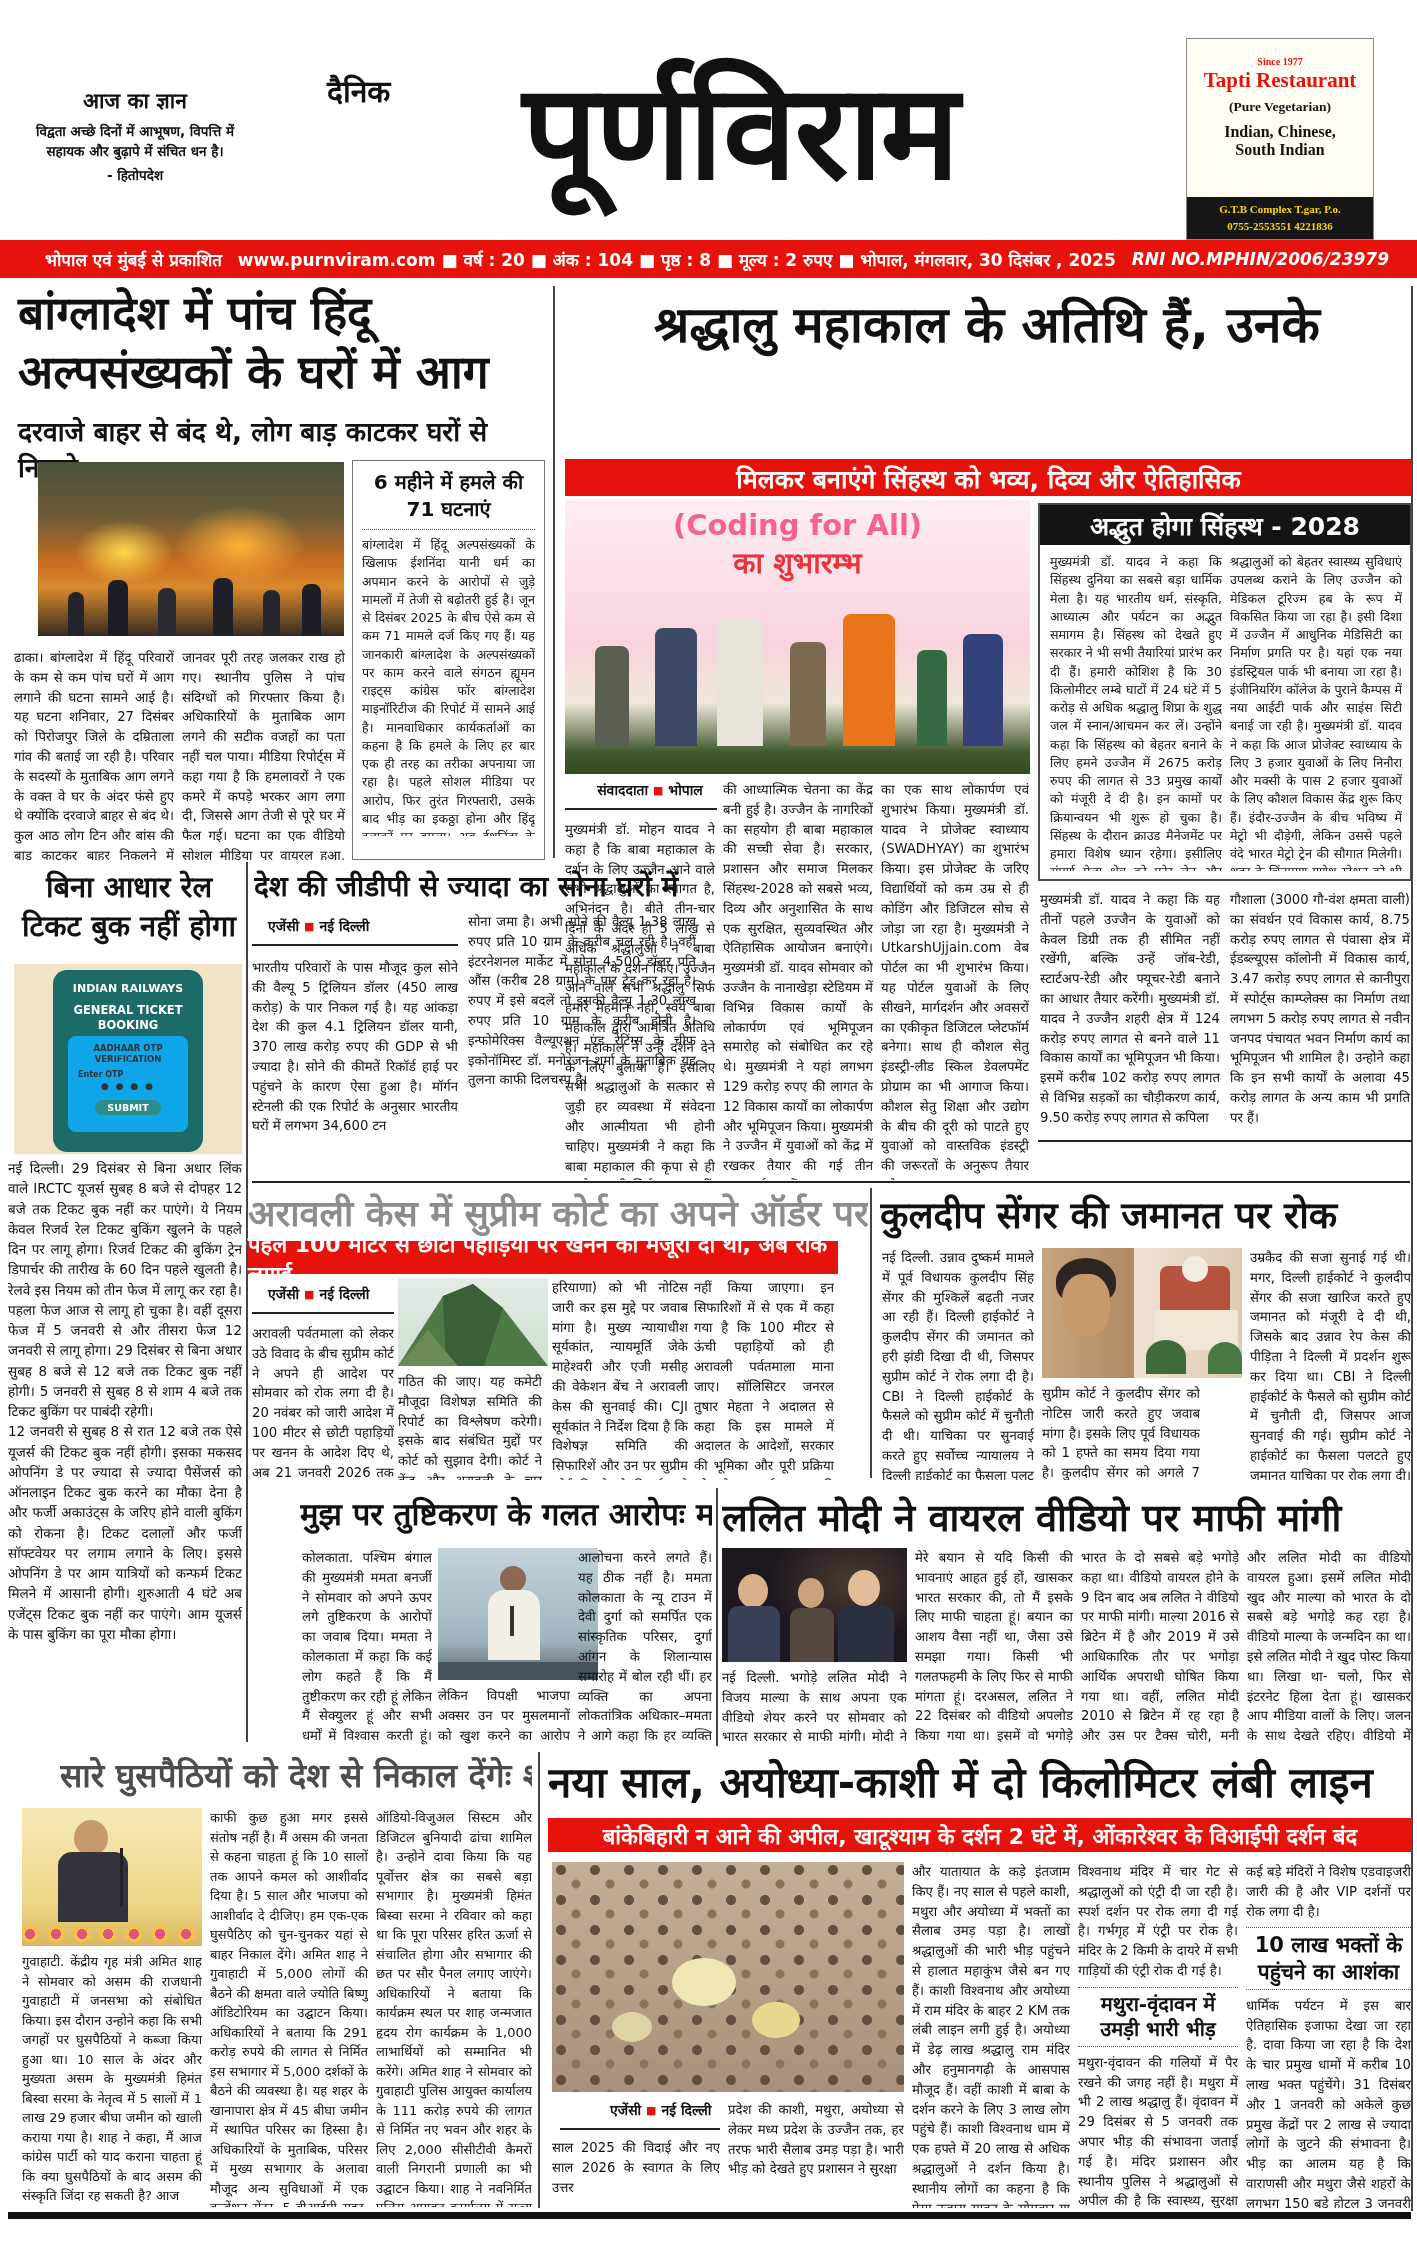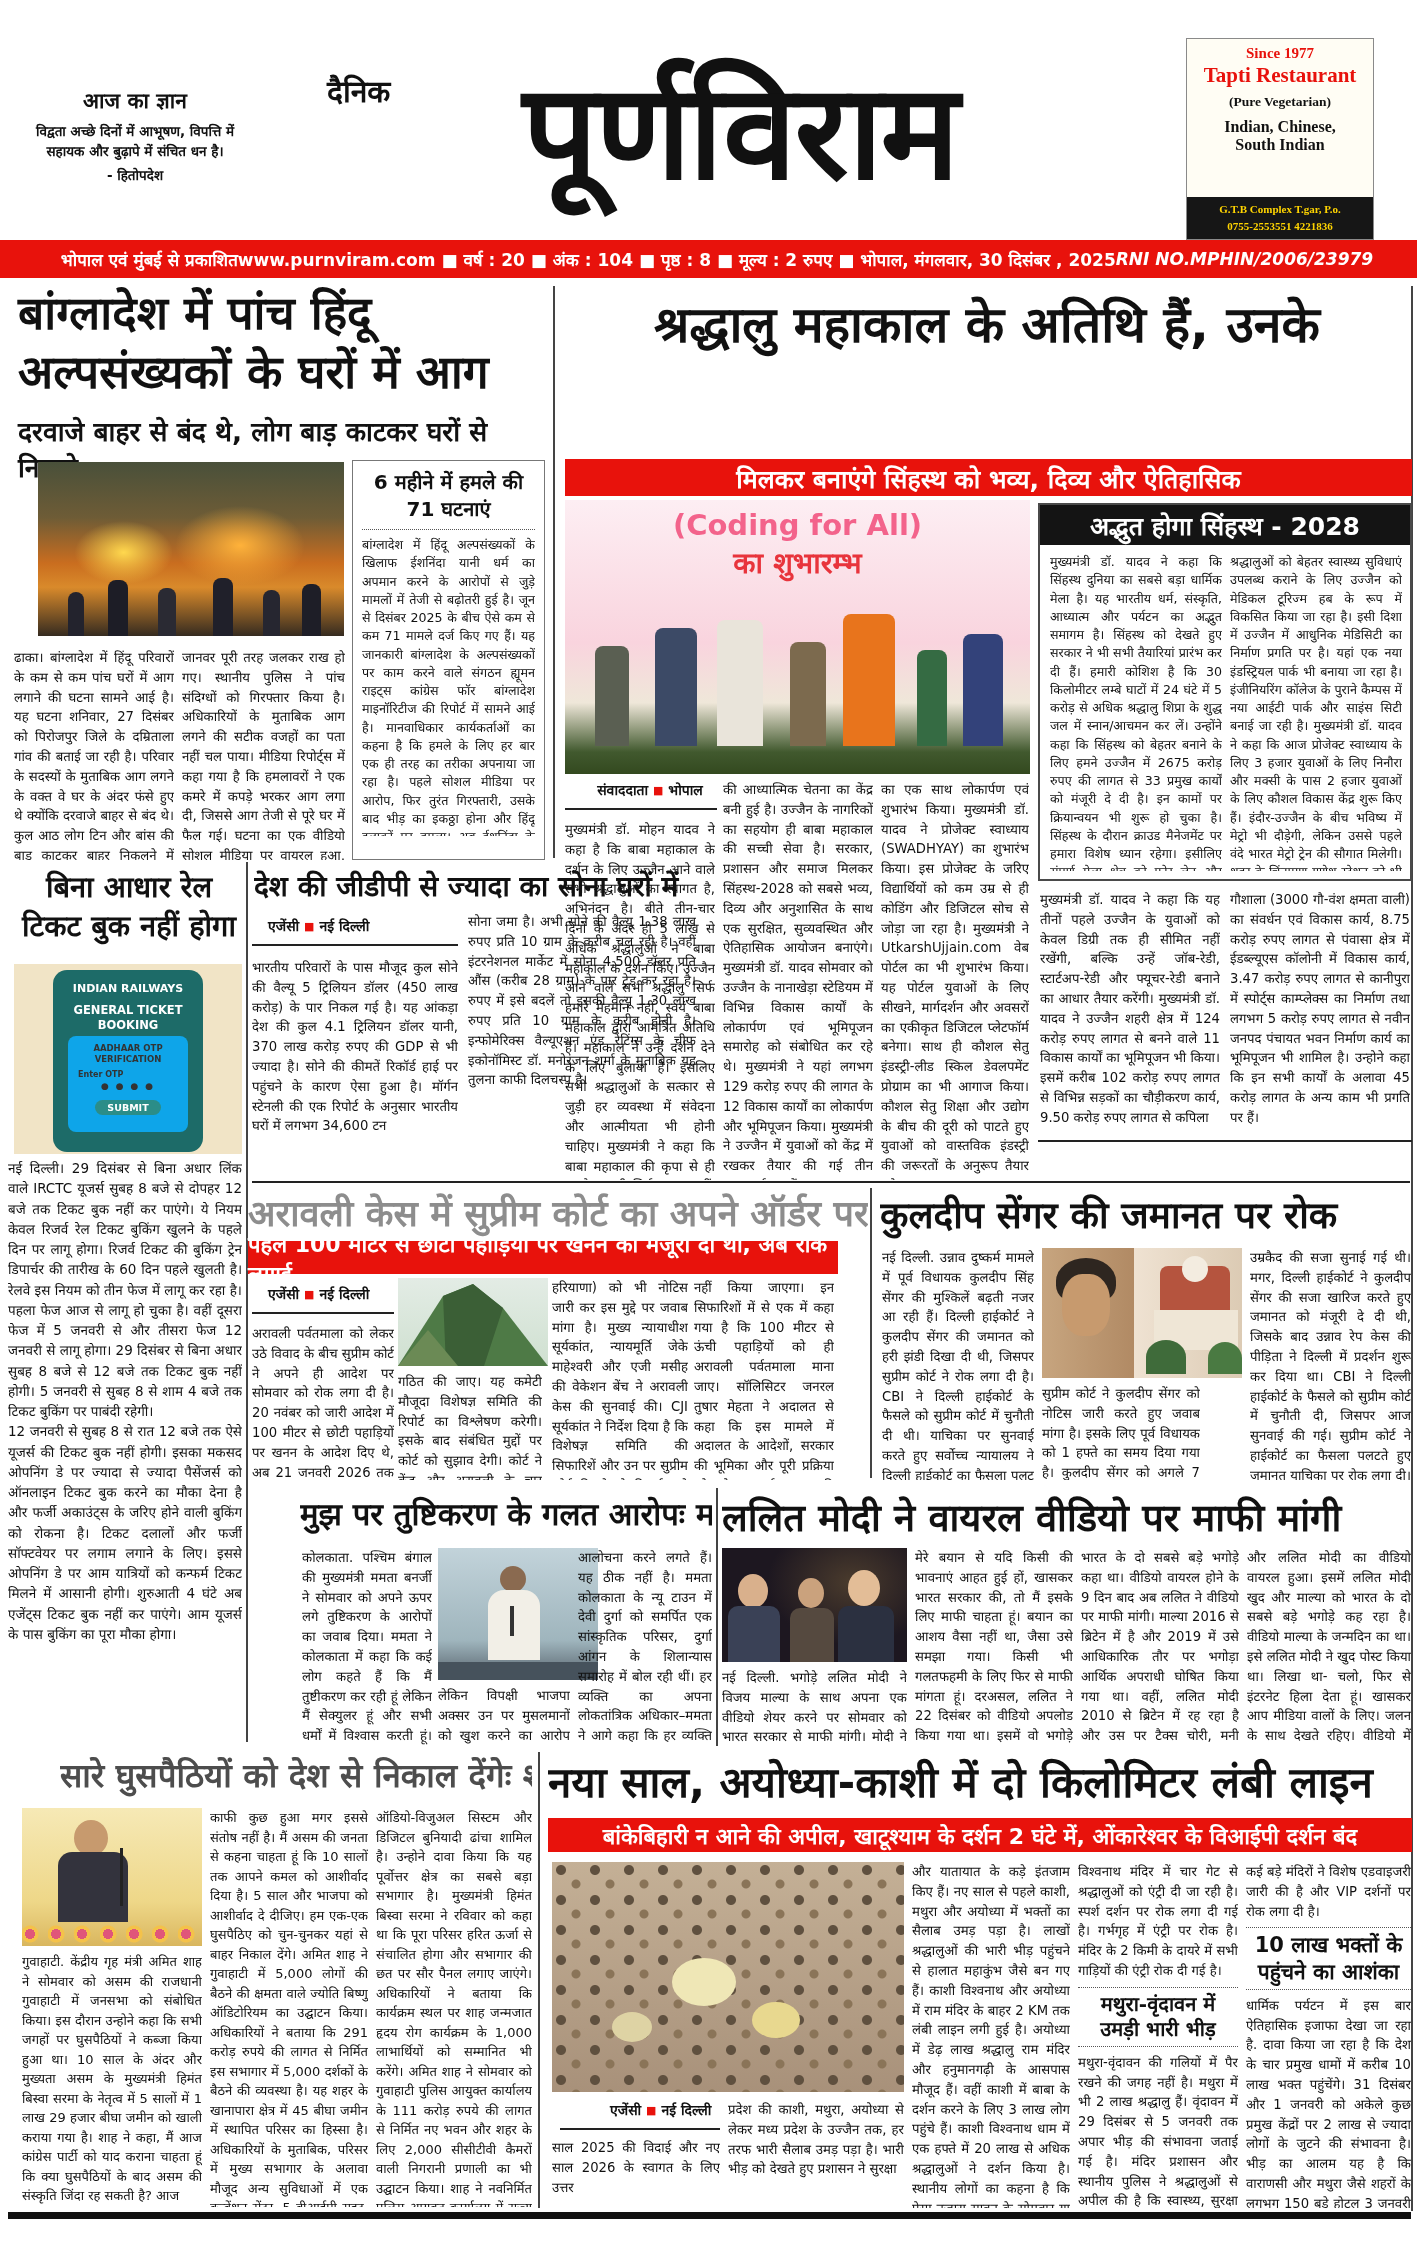--- a/index.html
+++ b/index.html
@@ -65,32 +65,32 @@
   <div class="abs gyan" style="left:26px;top:86px;">
     <div class="b" style="font-size:21px;margin-bottom:7px;">आज का ज्ञान</div>
     <div class="b" style="font-size:13.5px;line-height:1.5;">विद्वता अच्छे दिनों में आभूषण, विपत्ति में सहायक और बुढ़ापे में संचित धन है।</div>
     <div class="b" style="font-size:13.5px;margin-top:4px;">- हितोपदेश</div>
   </div>
 
   <div class="abs b" style="left:327px;top:70px;font-size:30px;">दैनिक</div>
   <div class="abs title-main c" style="left:300px;top:50px;width:880px;font-size:132px;line-height:1.25;">पूर्णविराम</div>
 
   <div class="abs adbox" style="left:1186px;top:38px;width:186px;height:200px;">
-    <div class="b" style="color:#e8120c;font-size:15px;margin-top:6px;">Since 1977</div>
+    <div class="b" style="color:#e8120c;font-size:10px;margin-top:17px;">Since 1977</div>
     <div class="b" style="color:#e8120c;font-size:21px;line-height:1.1;margin-top:2px;">Tapti Restaurant</div>
     <div class="b" style="font-size:13.5px;margin-top:7px;">(Pure Vegetarian)</div>
     <div class="b" style="font-size:16px;margin-top:8px;">Indian, Chinese,</div>
     <div class="b" style="font-size:16px;">South Indian</div>
     <div class="adband">
       <div>G.T.B Complex T.gar, P.o.</div>
       <div>0755-2553551 4221836</div>
     </div>
   </div>
 
-  <div class="abs band" style="left:0;top:240px;width:1417px;height:38px;">
+  <div class="abs band" style="left:0;top:240px;width:1417px;height:38px;justify-content:space-between;">
     <div style="font-size:17px;padding-left:45px;">भोपाल एवं मुंबई से प्रकाशित</div>
     <div style="font-size:17px;">www.purnviram.com   ■  वर्ष : 20  ■  अंक : 104 ■ पृष्ठ : 8 ■  मूल्य : 2 रुपए ■  भोपाल, मंगलवार, 30 दिसंबर , 2025</div>
     <div style="font-size:17px;padding-right:28px;font-style:italic;">RNI NO.MPHIN/2006/23979</div>
   </div>
 
   <div class="abs vr" style="left:553px;top:286px;height:572px;"></div>
   <div class="abs vr" style="left:1411px;top:286px;height:1925px;"></div>
   <div class="abs vr" style="left:246px;top:862px;height:880px;"></div>
   <div class="abs vr" style="left:870px;top:1188px;height:290px;"></div>
   <div class="abs vr" style="left:716px;top:1488px;height:258px;"></div>

